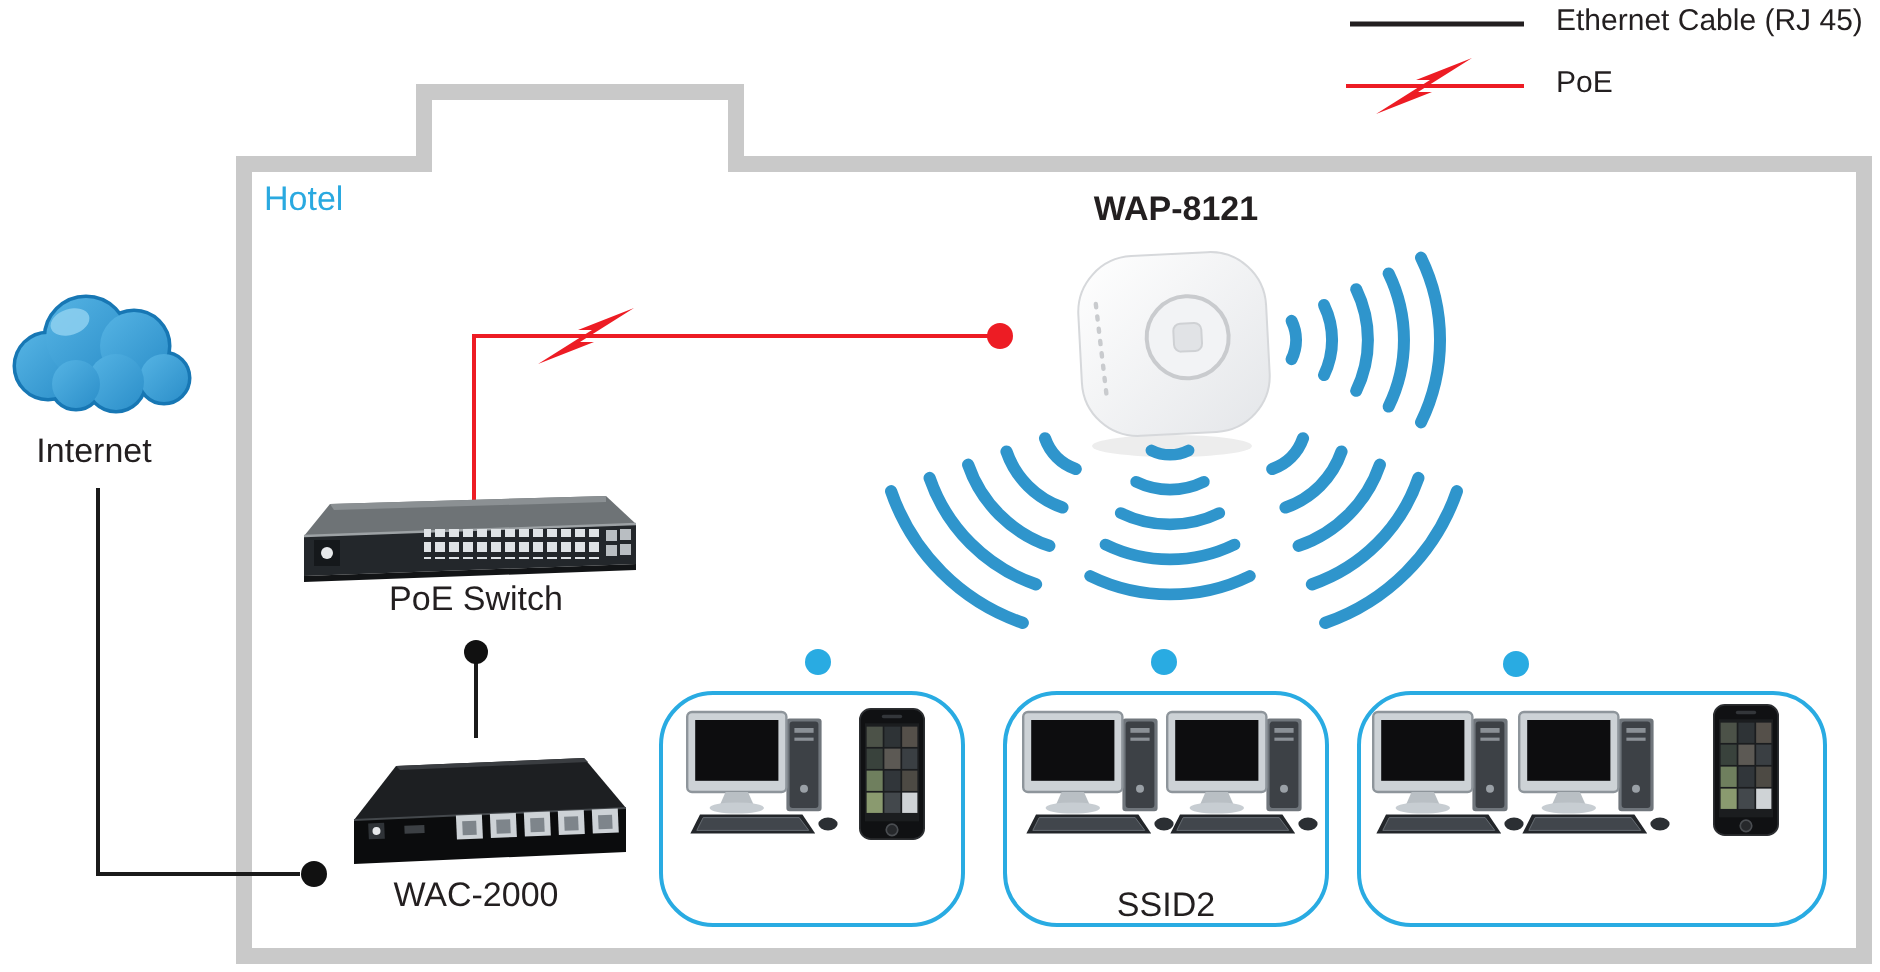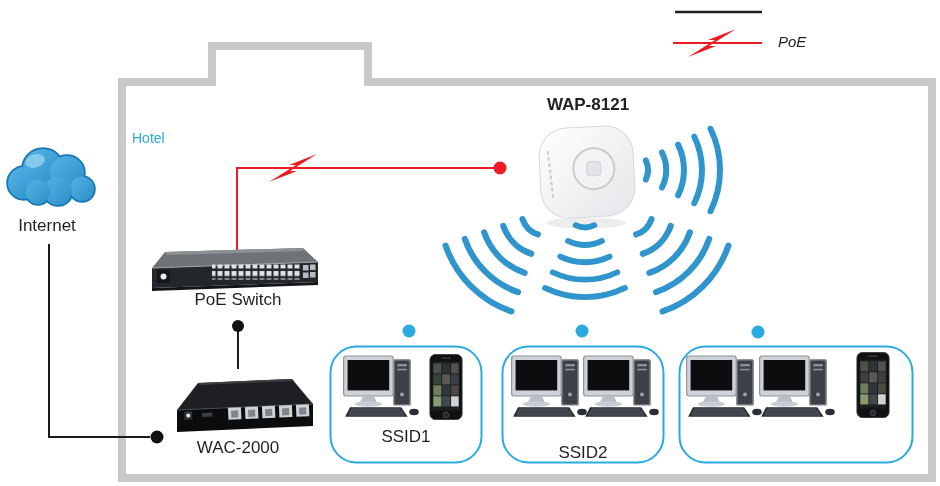--- a/index.html
+++ b/index.html
@@ -5,21 +5,21 @@
   html,body{margin:0;padding:0;background:#ffffff;}
   .stage{
     position:relative;width:940px;height:486px;background:#ffffff;overflow:hidden;
     font-family:"Liberation Sans",sans-serif;color:#231f20;
   }
   .stage svg.overlay{position:absolute;left:0;top:0;width:940px;height:486px;}
   .lbl{position:absolute;white-space:nowrap;font-size:17px;line-height:1.1;color:#231f20;}
   .lbl.center{text-align:center;}
   .lbl.bold{font-weight:bold;text-align:center;}
   .legend-lbl{position:absolute;font-size:15px;color:#231f20;}
-  .hotel-lbl{color:#2aa9e0;font-size:14px;margin-top:40px;}
+  .hotel-lbl{color:#2aa9e0;font-size:17px;}
 </style>
 </head>
 <body>
 
 <div class="stage">
 
   <svg class="overlay" viewBox="0 0 940 486">
     <defs>
       <linearGradient id="cloudGrad" x1="0" y1="0" x2="1" y2="1">
         <stop offset="0" stop-color="#56b4e4"></stop>
@@ -189,29 +189,29 @@
     </g>
 
     <g stroke="#2f95cc" fill="none" stroke-linecap="round" stroke-width="6">
       <use href="#wifiFan" transform="translate(626 170)"></use>
       <use href="#wifiFan" transform="translate(546 211) rotate(135) scale(1.13)" stroke-width="5.4"></use>
       <use href="#wifiFan" transform="translate(585 206) rotate(90) scale(0.97)"></use>
       <use href="#wifiFan" transform="translate(628 211) rotate(45) scale(1.13)" stroke-width="5.4"></use>
     </g>
   </svg>
 
-  <div class="legend-lbl" style="left:778px;top:33px;font-style:italic;">PoE</div>
+  <div class="legend-lbl" style="left:778px;top:2px;">Ethernet Cable (RJ 45)</div>
+  <div class="legend-lbl" style="left:778px;top:33px;">PoE</div>
 
   <div class="lbl hotel-lbl" style="left:132px;top:91px;">Hotel</div>
 
   <div class="lbl center" style="left:-3px;top:217px;width:100px;">Internet</div>
 
   <div class="lbl center bold" style="left:532px;top:96px;width:112px;">WAP-8121</div>
 
   <div class="lbl center" style="left:175px;top:291px;width:126px;">PoE Switch</div>
 
   <div class="lbl center" style="left:175px;top:439px;width:126px;">WAC-2000</div>
 
-  <div class="lbl center" style="left:331px;top:428px;width:150px;">SSID1</div>
   <div class="lbl center" style="left:503px;top:444px;width:160px;">SSID2</div>
   <div class="lbl center" style="left:680px;top:428px;width:232px;"></div>
 
 </div>
 
 </body></html>

